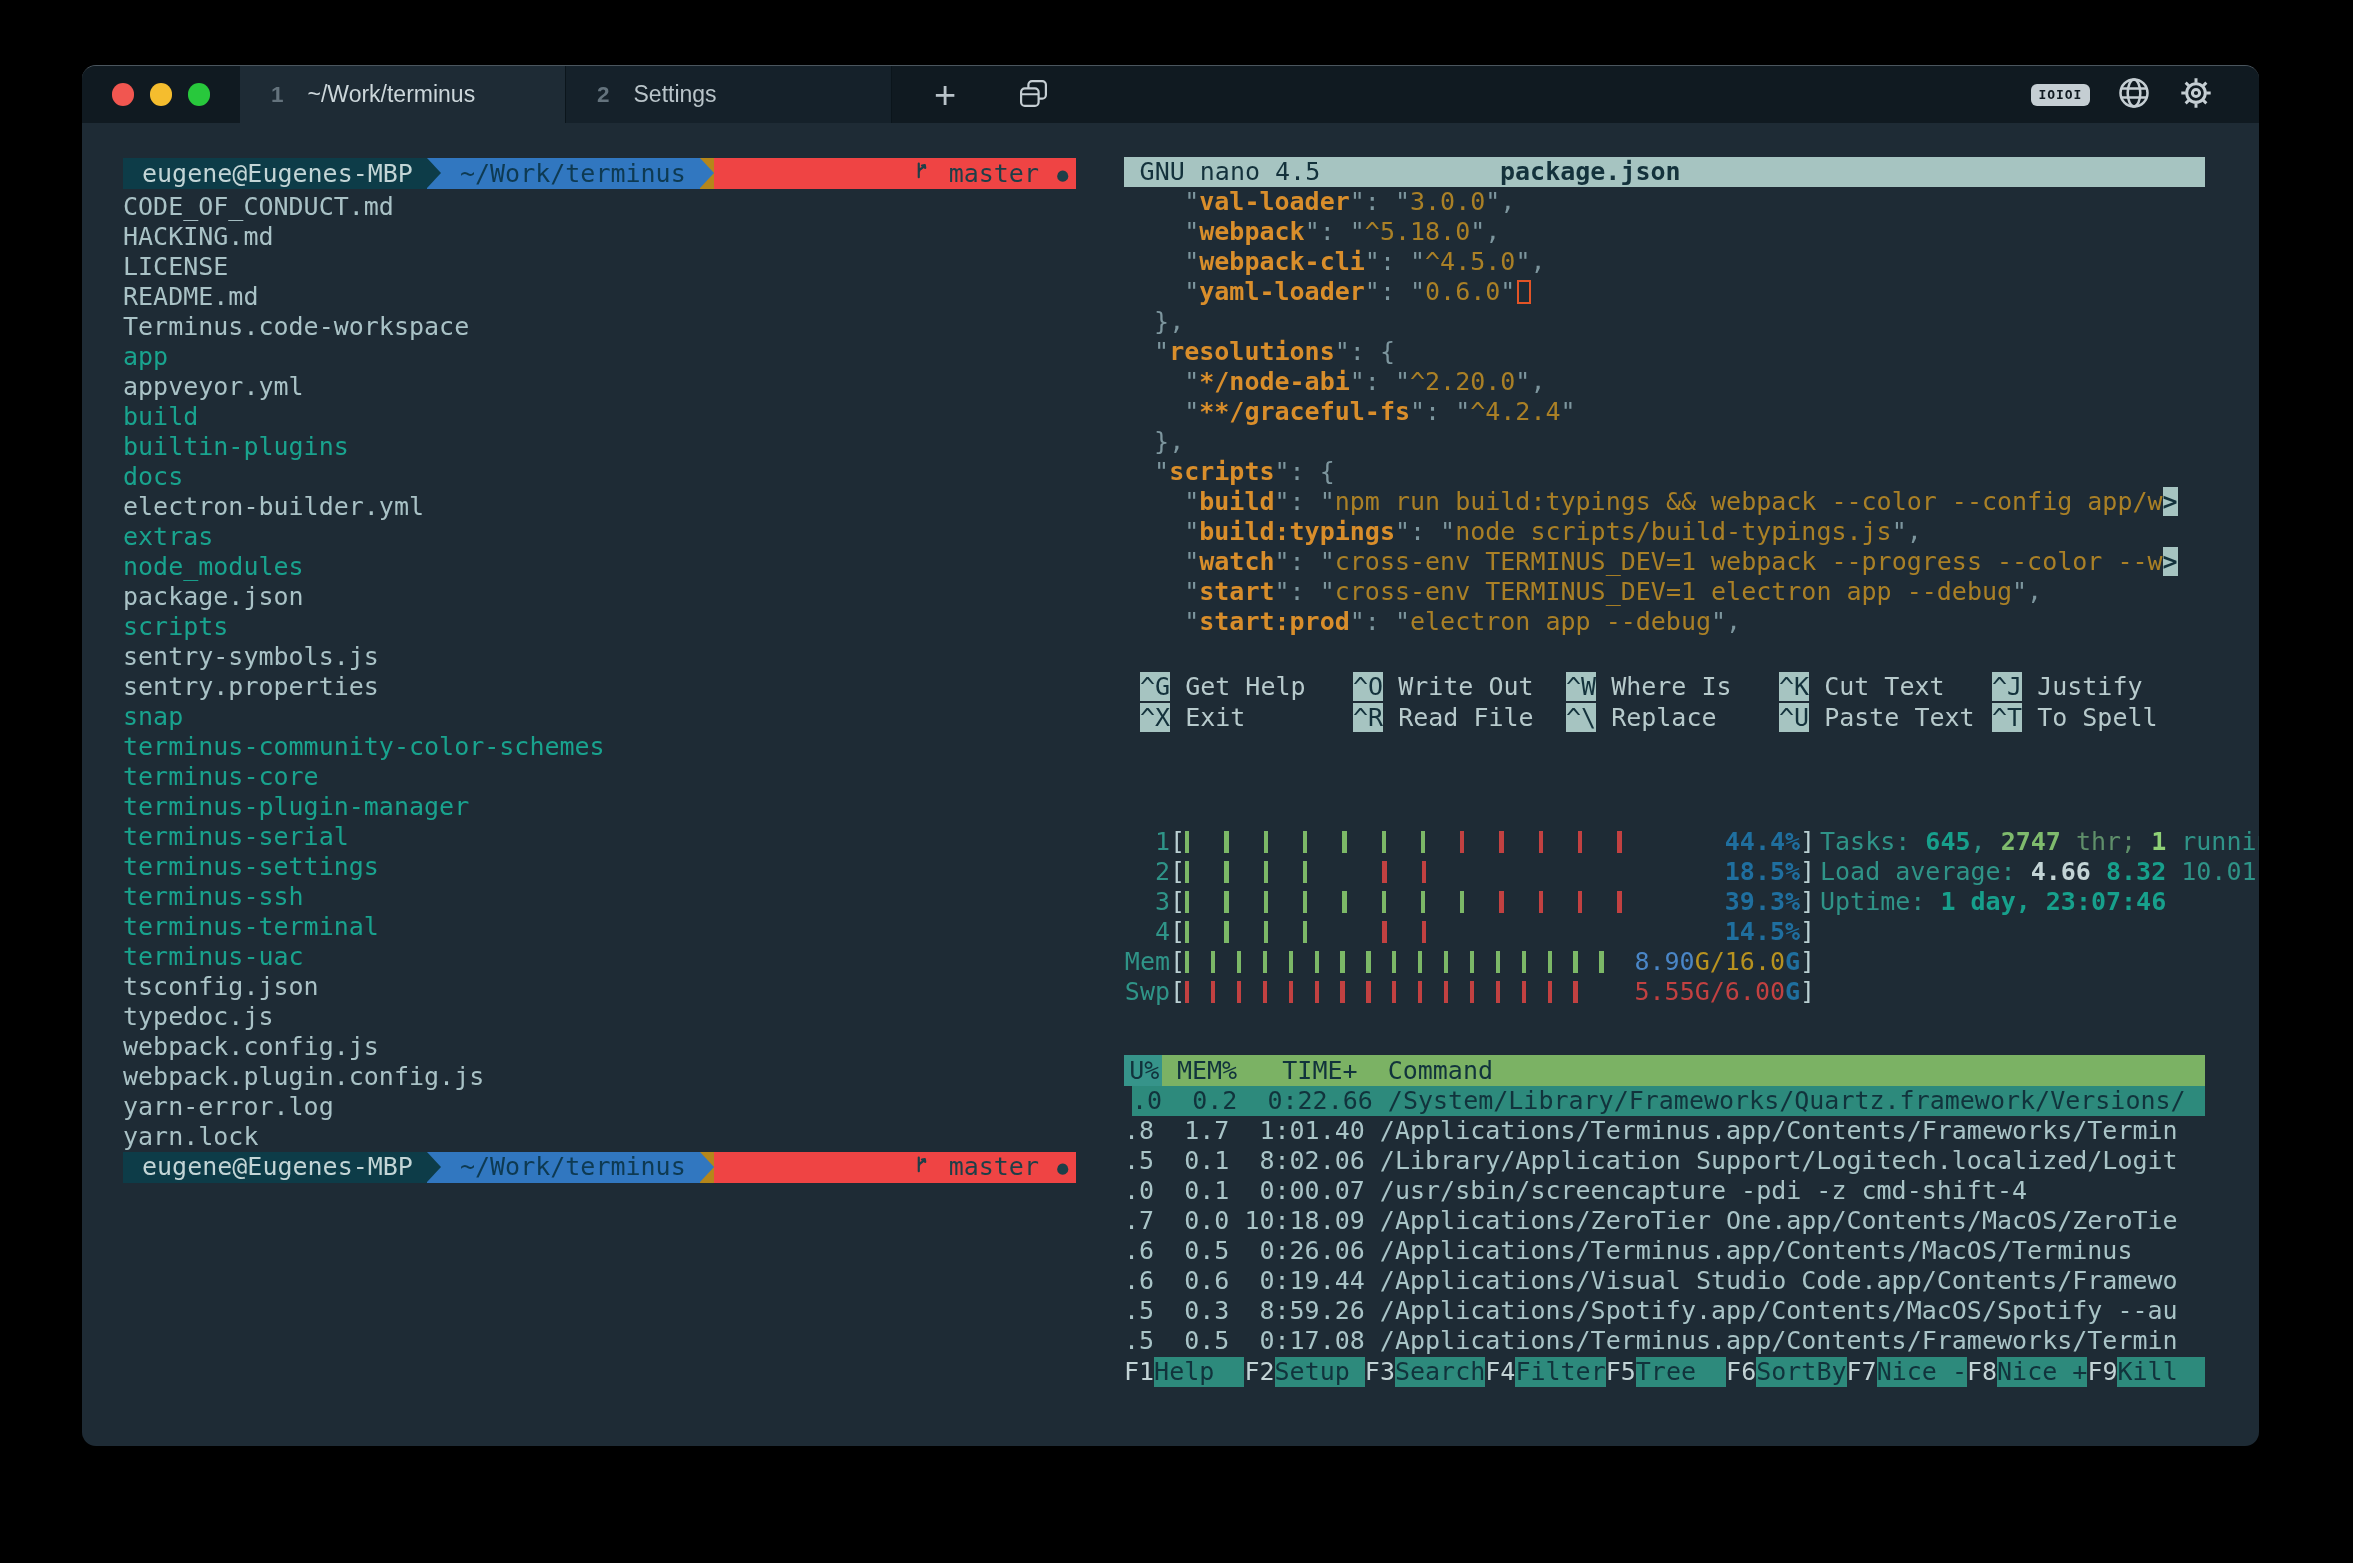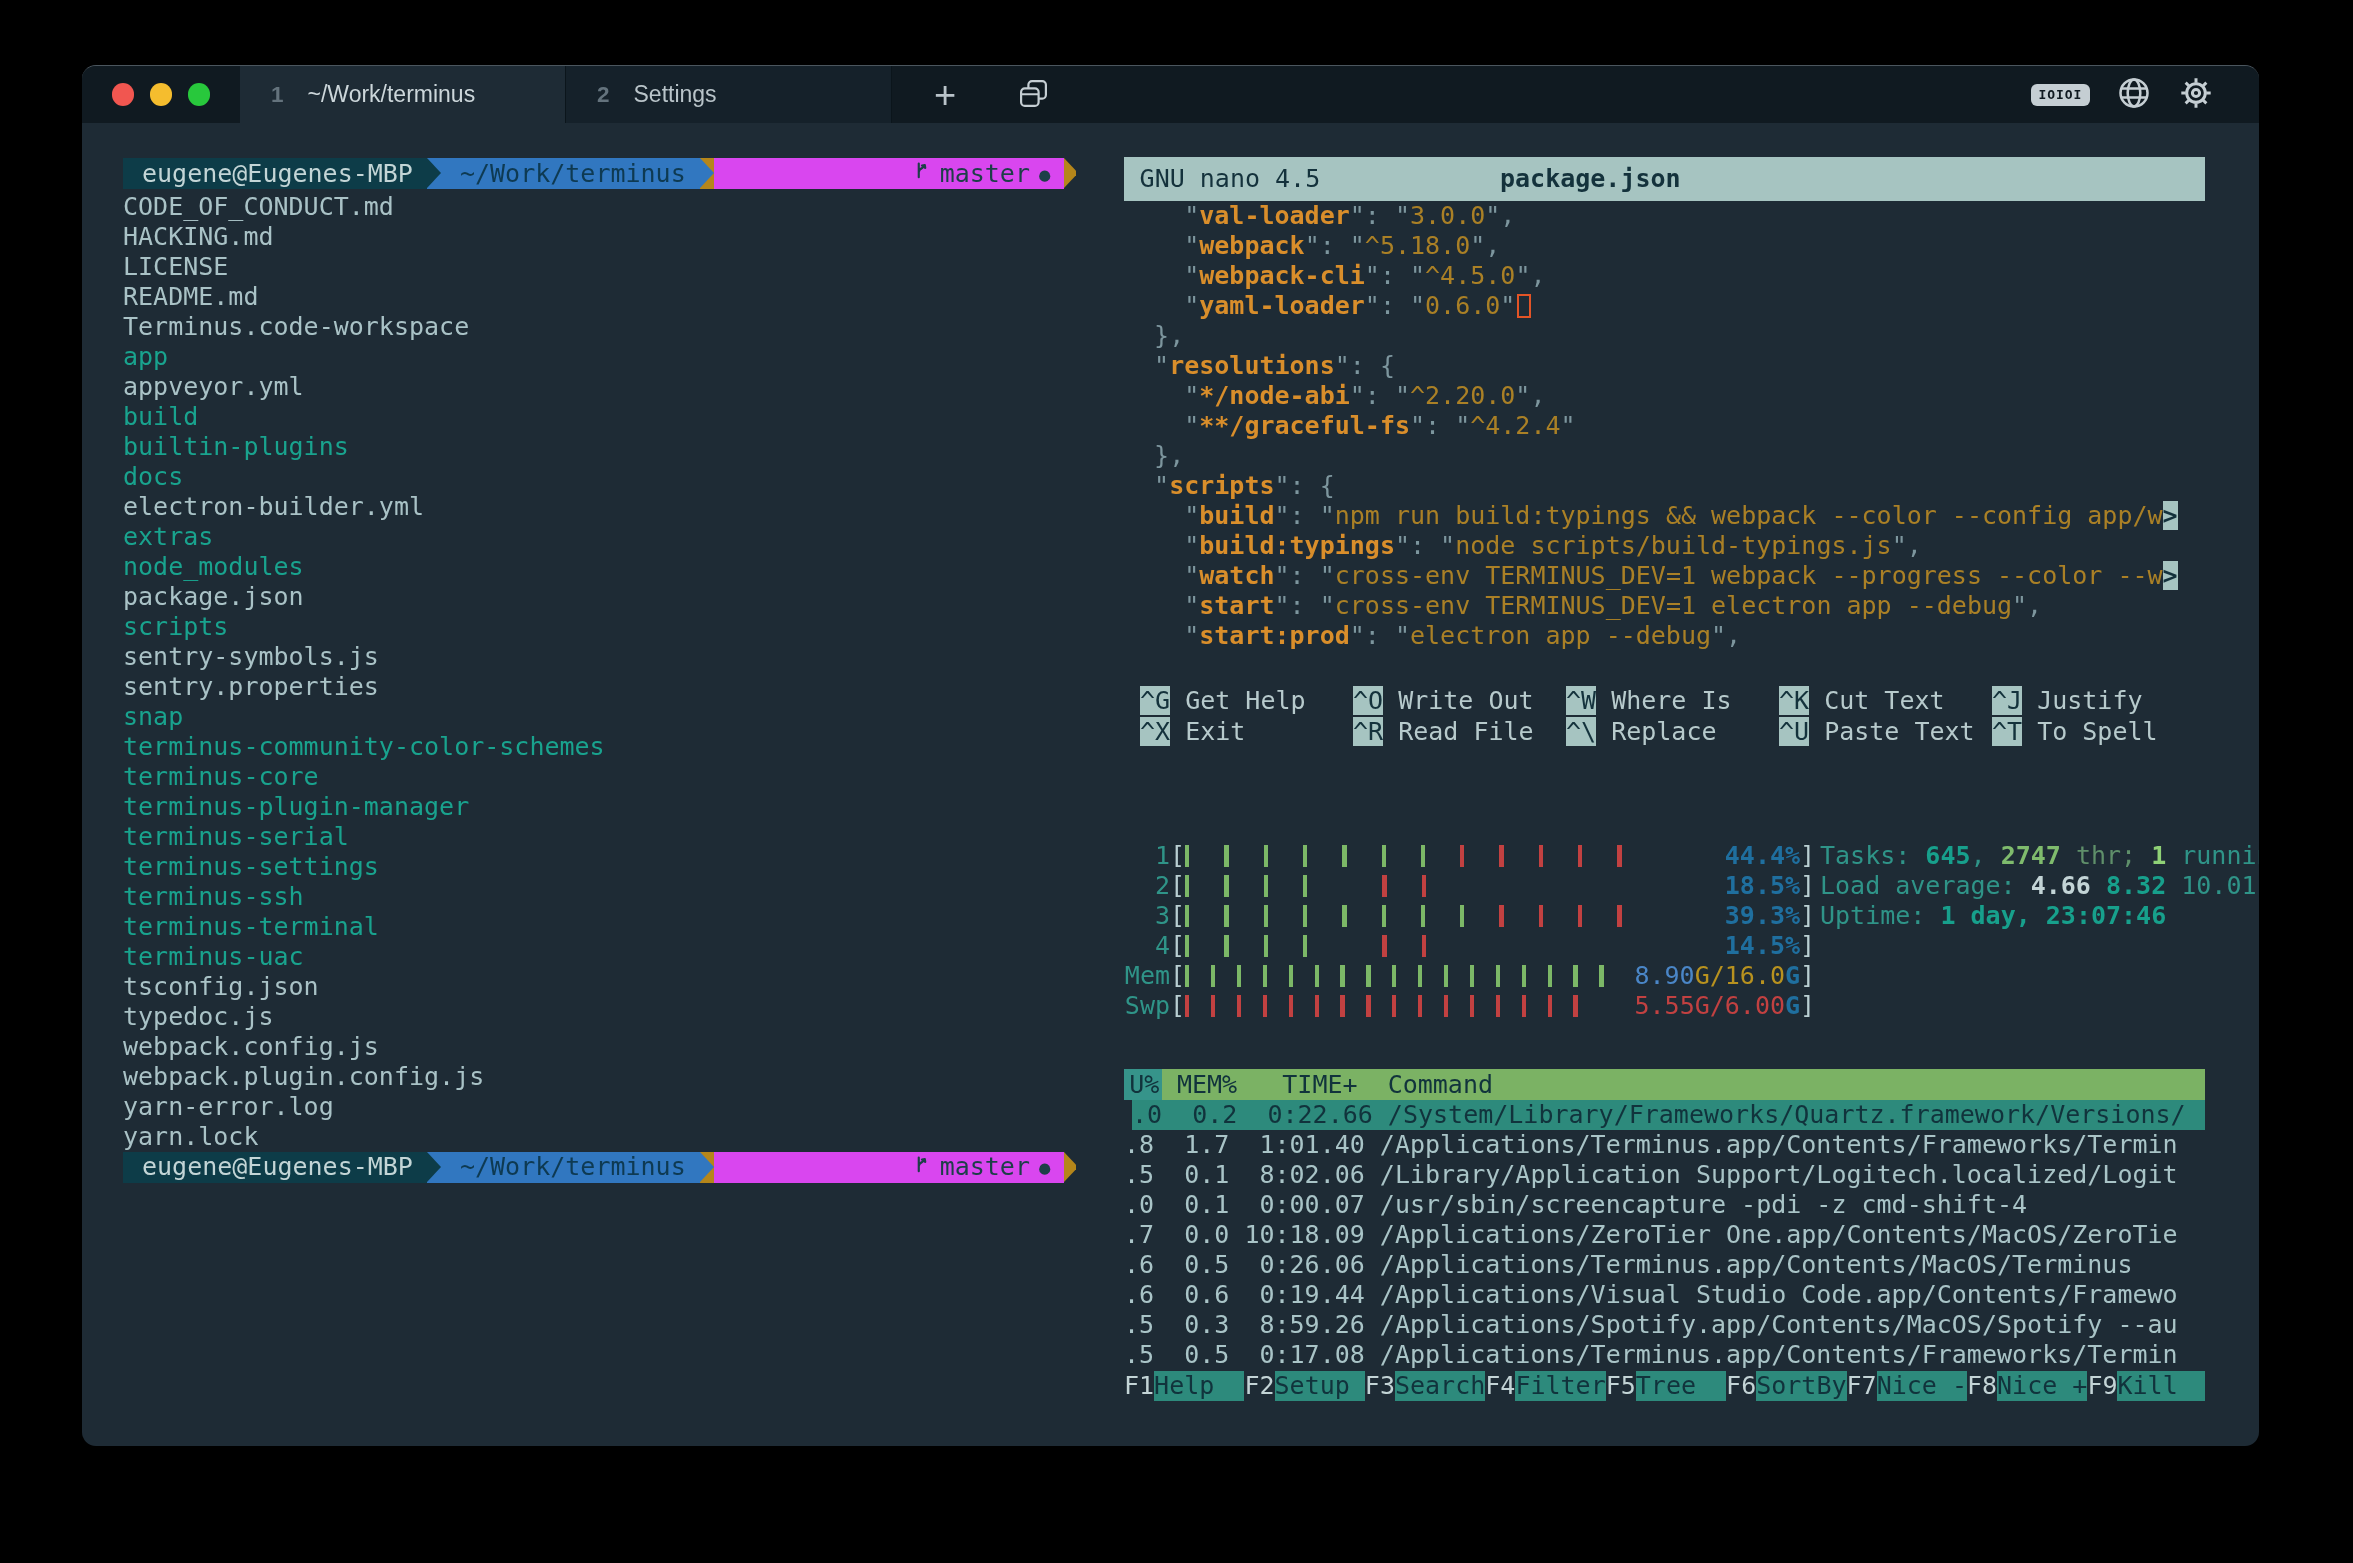--- a/index.html
+++ b/index.html
@@ -34,34 +34,34 @@
   .pane-left{width:994px;flex:none;padding:35px 0 0 41px;overflow:hidden;
     font-family:"DejaVu Sans Mono",monospace;font-size:25px;line-height:30px;color:#a9c2c6;}
   .pane-right{flex:1;padding:34px 54px 0 48px;overflow:hidden;
     font-family:"DejaVu Sans Mono",monospace;font-size:25px;line-height:30px;color:#a9c2c6;}
 
   
   .prompt-line{display:flex;align-items:center;height:31px;margin-bottom:2.6px;}
   .pseg{display:inline-flex;align-items:center;height:31px;padding:0 14px 0 19px;white-space:pre;}
   .pseg-user{background:#0d3c48;color:#c3d5d6;}
   .pseg-path{background:#3177c0;color:#0e3a52;}
-  .pseg-git{background:#d946ef;color:#1d3f48;gap:9px;}
+  .pseg-git{background:#ef4444;color:#1d3f48;gap:18px;}
   .joint{width:14px;height:31px;position:relative;flex:none;}
   .joint::before{content:'';position:absolute;left:0;top:0;
     border-top:15.6px solid transparent;border-bottom:15.6px solid transparent;border-left:14px solid transparent;}
   .j1{background:#3177c0;} .j1::before{border-left-color:#0d3c48;}
   .j2{background:#b5861a;} .j2::before{border-left-color:#3177c0;}
   .j3{background:transparent;} .j3::before{border-left-color:#b5861a;}
   .git-dot{font-size:19px;}
 
   .file-line{height:30px;white-space:pre;}
   .file-line.dir{color:#19a38e;font-weight:normal;}
 
   
-  .nano-title{height:44px;background:#a6c4c1;color:#14323c;position:relative;
+  .nano-title{height:30px;background:#a6c4c1;color:#14323c;position:relative;
     display:flex;align-items:center;padding-left:15.6px;white-space:pre;}
   .nano-file{position:absolute;left:376px;font-weight:bold;}
   .nano-line{height:30px;white-space:pre;}
   .s-k{color:#d98e2b;font-weight:bold;}
   .s-v{color:#aa8026;}
   .s-p{color:#7d969e;}
   .s-cont{background:#a6c4c1;color:#14323c;font-weight:bold;}
   .ncur{display:inline-block;width:14px;height:24px;border:2.6px solid #e35426;vertical-align:-3.5px;margin-left:1.7px;}
   .nsc{display:grid;grid-template-columns:repeat(5,1fr);margin-top:35px;padding-left:16px;}
   .nsc-item{height:31px;white-space:pre;}

